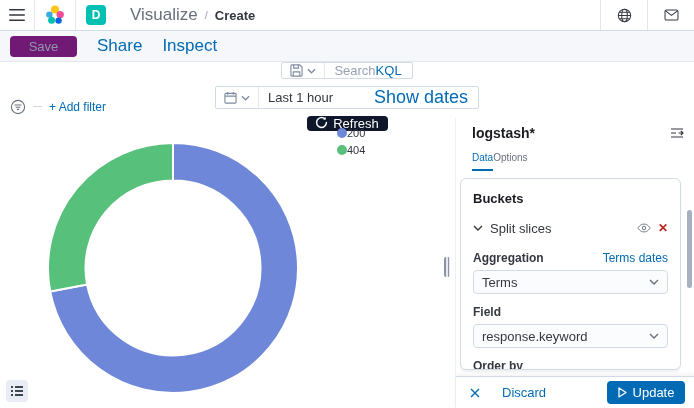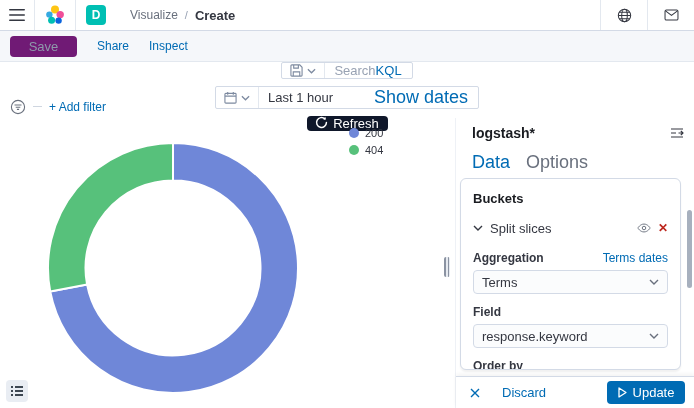--- a/index.html
+++ b/index.html
@@ -21,21 +21,21 @@
   .crumb-section { color:#69707D; }
   .crumb-sep { color:#98a2b3; font-size:11px; }
   .crumb-current { color:#343741; font-weight:600; }
   .nav-icon-btn { width:46px; color:#343741; cursor:pointer; }
 
   
   .toolbar2 { position:absolute; left:0; top:31px; width:694px; height:31px; background:#f5f7fa;
               border-bottom:1px solid #e3e8ef; display:flex; align-items:center; gap:20px; padding-left:10px; }
   .save-btn { width:67px; height:21px; background:#701a75; color:#8e99ab; border:none; border-radius:4px;
               font-size:13px; font-family:inherit; }
-  .txt-link { color:#006BB4; font-size:12px; text-decoration:none; cursor:pointer; }
+  .txt-link { color:#006BB4; font-size:17px; text-decoration:none; cursor:pointer; }
 
   
   .query-row { position:absolute; left:0; top:62px; width:694px; height:33px; display:flex;
                align-items:center; gap:7px; padding:0 8px; background:#fff;flex-direction:column; }
   .input-box { height:27px; background:#fff; border:1px solid #d3dae6; border-radius:2px;
                display:flex; align-items:center; }
   .search-box { flex:1; }
   .prefix-seg { display:flex; align-items:center; gap:4px; padding:0 8px; height:100%;
                 border-right:1px solid #e3e8ef; color:#7d8aa0; cursor:pointer; }
   .search-placeholder { flex:1; padding-left:9px; font-size:13px; color:#98a2b3; }
@@ -48,34 +48,34 @@
 
   
   .filter-row { position:absolute; left:0; top:95px; width:694px; height:23px; display:flex;
                 align-items:center; gap:7px; padding-left:10px; }
   .filter-dash { width:9px; height:1px; background:#cfd6e0; }
   .add-filter { color:#006BB4; font-size:12px; cursor:pointer; }
 
   
   .donut-wrap { position:absolute; left:43px; top:138px; width:260px; height:260px; }
   .legend { position:absolute; left:337px; top:127px; display:flex; flex-direction:column; gap:5px; }
-  .legend-item { display:flex; align-items:center; gap:6px; cursor:pointer;margin-left:12px; }
+  .legend-item { display:flex; align-items:center; cursor:pointer; }
   .legend-dot { width:10px; height:10px; border-radius:50%; }
   .legend-label { font-size:11px; color:#343741; }
   .legend-toggle { position:absolute; left:6px; top:380px; width:22px; height:22px; background:#e9edf3;
                    border:none; border-radius:4px; display:flex; align-items:center; justify-content:center; cursor:pointer; color:#3d4752; }
   .resize-grip { position:absolute; left:444px; top:257px; width:6px; height:20px; border-radius:2px;
                  background:repeating-linear-gradient(90deg,#8b93a2 0 1.5px, #e6eaf0 1.5px 3.5px); cursor:col-resize; }
 
   
   .editor-panel { position:absolute; left:455px; top:118px; width:239px; height:290px; background:#fff;
                   border-left:1px solid #eef1f6; }
   .panel-title { position:absolute; left:16px; top:7px; font-size:14px; font-weight:bold; color:#1a1c21; }
   .collapse-btn { position:absolute; right:10px; top:8px; color:#343741; cursor:pointer; background:none; border:none; }
-  .tabs { position:absolute; left:16px; top:34px; display:flex; gap:16px; font-size:18px; }
+  .tabs { position:absolute; left:16px; top:34px; display:flex; font-size:10px; }
   .tab { padding-bottom:6px; cursor:pointer; color:#69707D; }
   .tab.active { color:#006BB4; border-bottom:2px solid #006BB4; }
 
   .buckets-card { position:absolute; left:4px; top:60px; width:221px; height:192px; background:#fff;
                   border:1px solid #d3dae6; border-radius:6px; box-shadow:0 2px 2px rgba(0,0,0,.06);
                   padding:12px; overflow:hidden; }
   .buckets-heading { font-size:13px; font-weight:bold; color:#1a1c21; }
   .agg-row { margin-top:10px; height:24px; display:flex; align-items:center; gap:7px; border-radius:4px; cursor:pointer; }
   .agg-label { font-size:13px; color:#343741; flex:1; }
   .agg-row .icon-btn { background:none; border:none; cursor:pointer; display:flex; align-items:center; }

